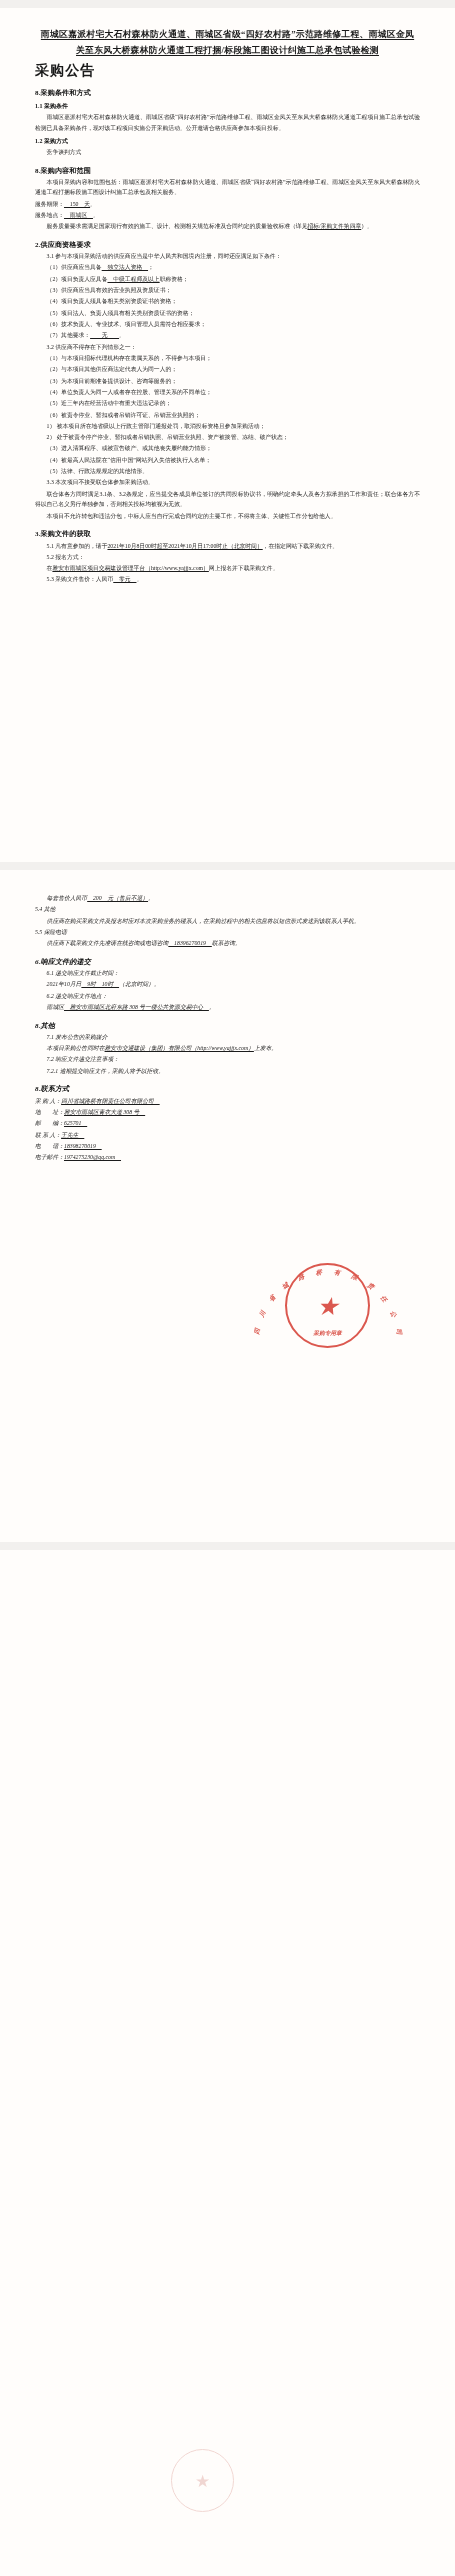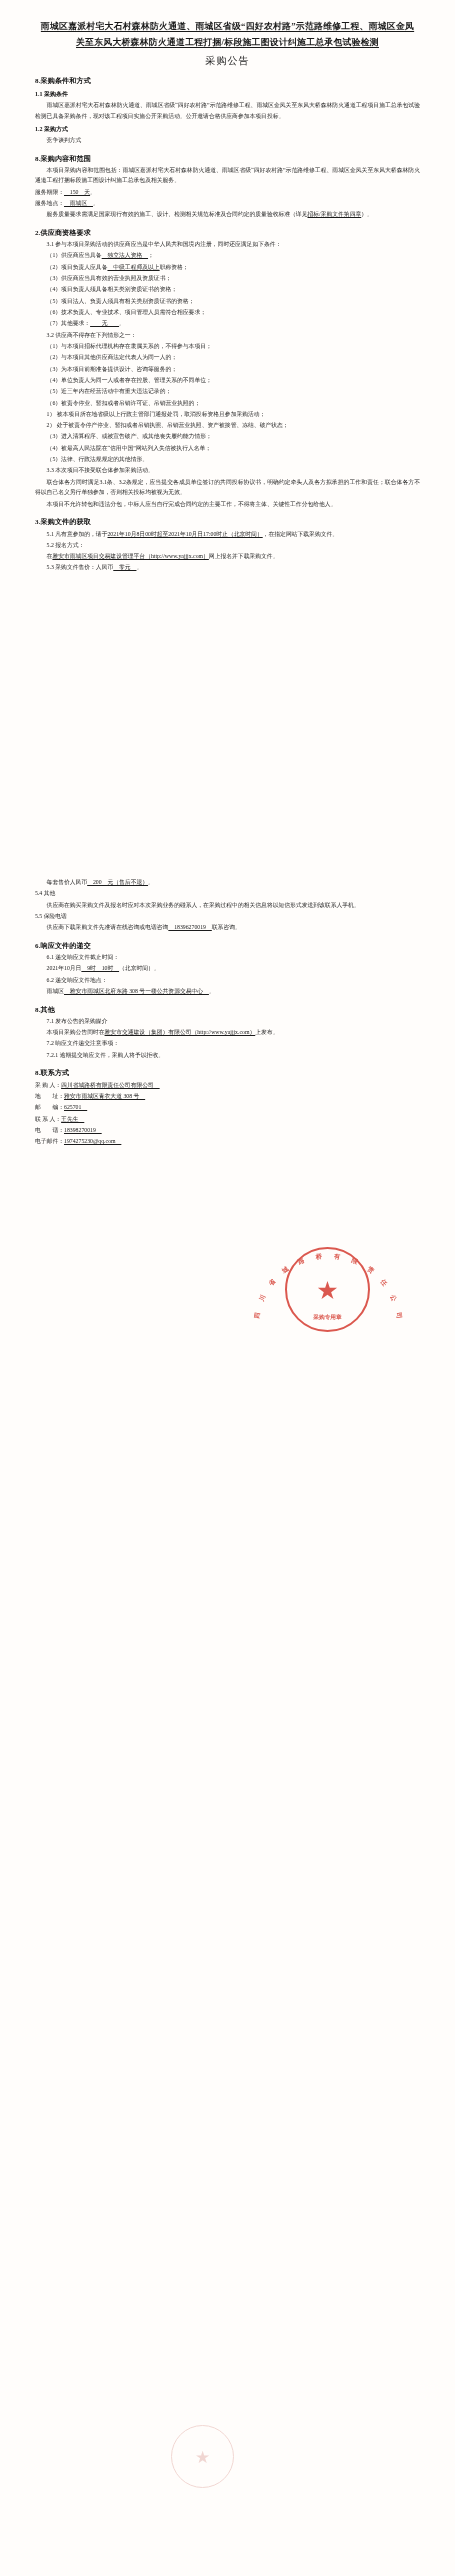--- a/index.html
+++ b/index.html
@@ -4,39 +4,39 @@
 <style>
   html,body{margin:0;padding:0;background:#f2f0ee;}
   body{font-family:"Liberation Serif", serif;}
   .page-wrap{width:455px;margin:0 auto;position:relative;}
   .sheet{
     background:#fffdfb;
     width:455px;
     box-sizing:border-box;
     position:relative;
     overflow:hidden;
+    margin-top:8px;
   }
   .sheet.s1{height:854px;padding:19.4px 35px 0 35px;}
-  .sheet.s2{height:672px;padding:23px 35px 0 35px;}
+  .sheet.s2{height:672px;padding:23px 35px 0 35px;font-style:italic;}
   .sheet.s3{height:1051px;padding:23px 35px 0 35px;}
   .doc-title{
     text-align:center;
     font-size:8.8px;
     font-weight:bold;
     line-height:1.72;
     letter-spacing:0.3px;
     color:#1a1a1a;
     text-decoration:underline;
     text-underline-offset:1.7px;
     margin:0 3.4px 0 3.4px;
   }
   .doc-subtitle{
-    text-align:center;
-    font-size:10px;
-    font-weight:normal;
+    font-size:14px;
+    font-weight:bold;
     margin-top:4.6px;
     letter-spacing:1.1px;
     color:#1a1a1a;
   }
   .h1{
     font-size:7.1px;
     font-weight:bold;
     margin:8px 0 1.1px 0;
     color:#111;
     letter-spacing:0.1px;

